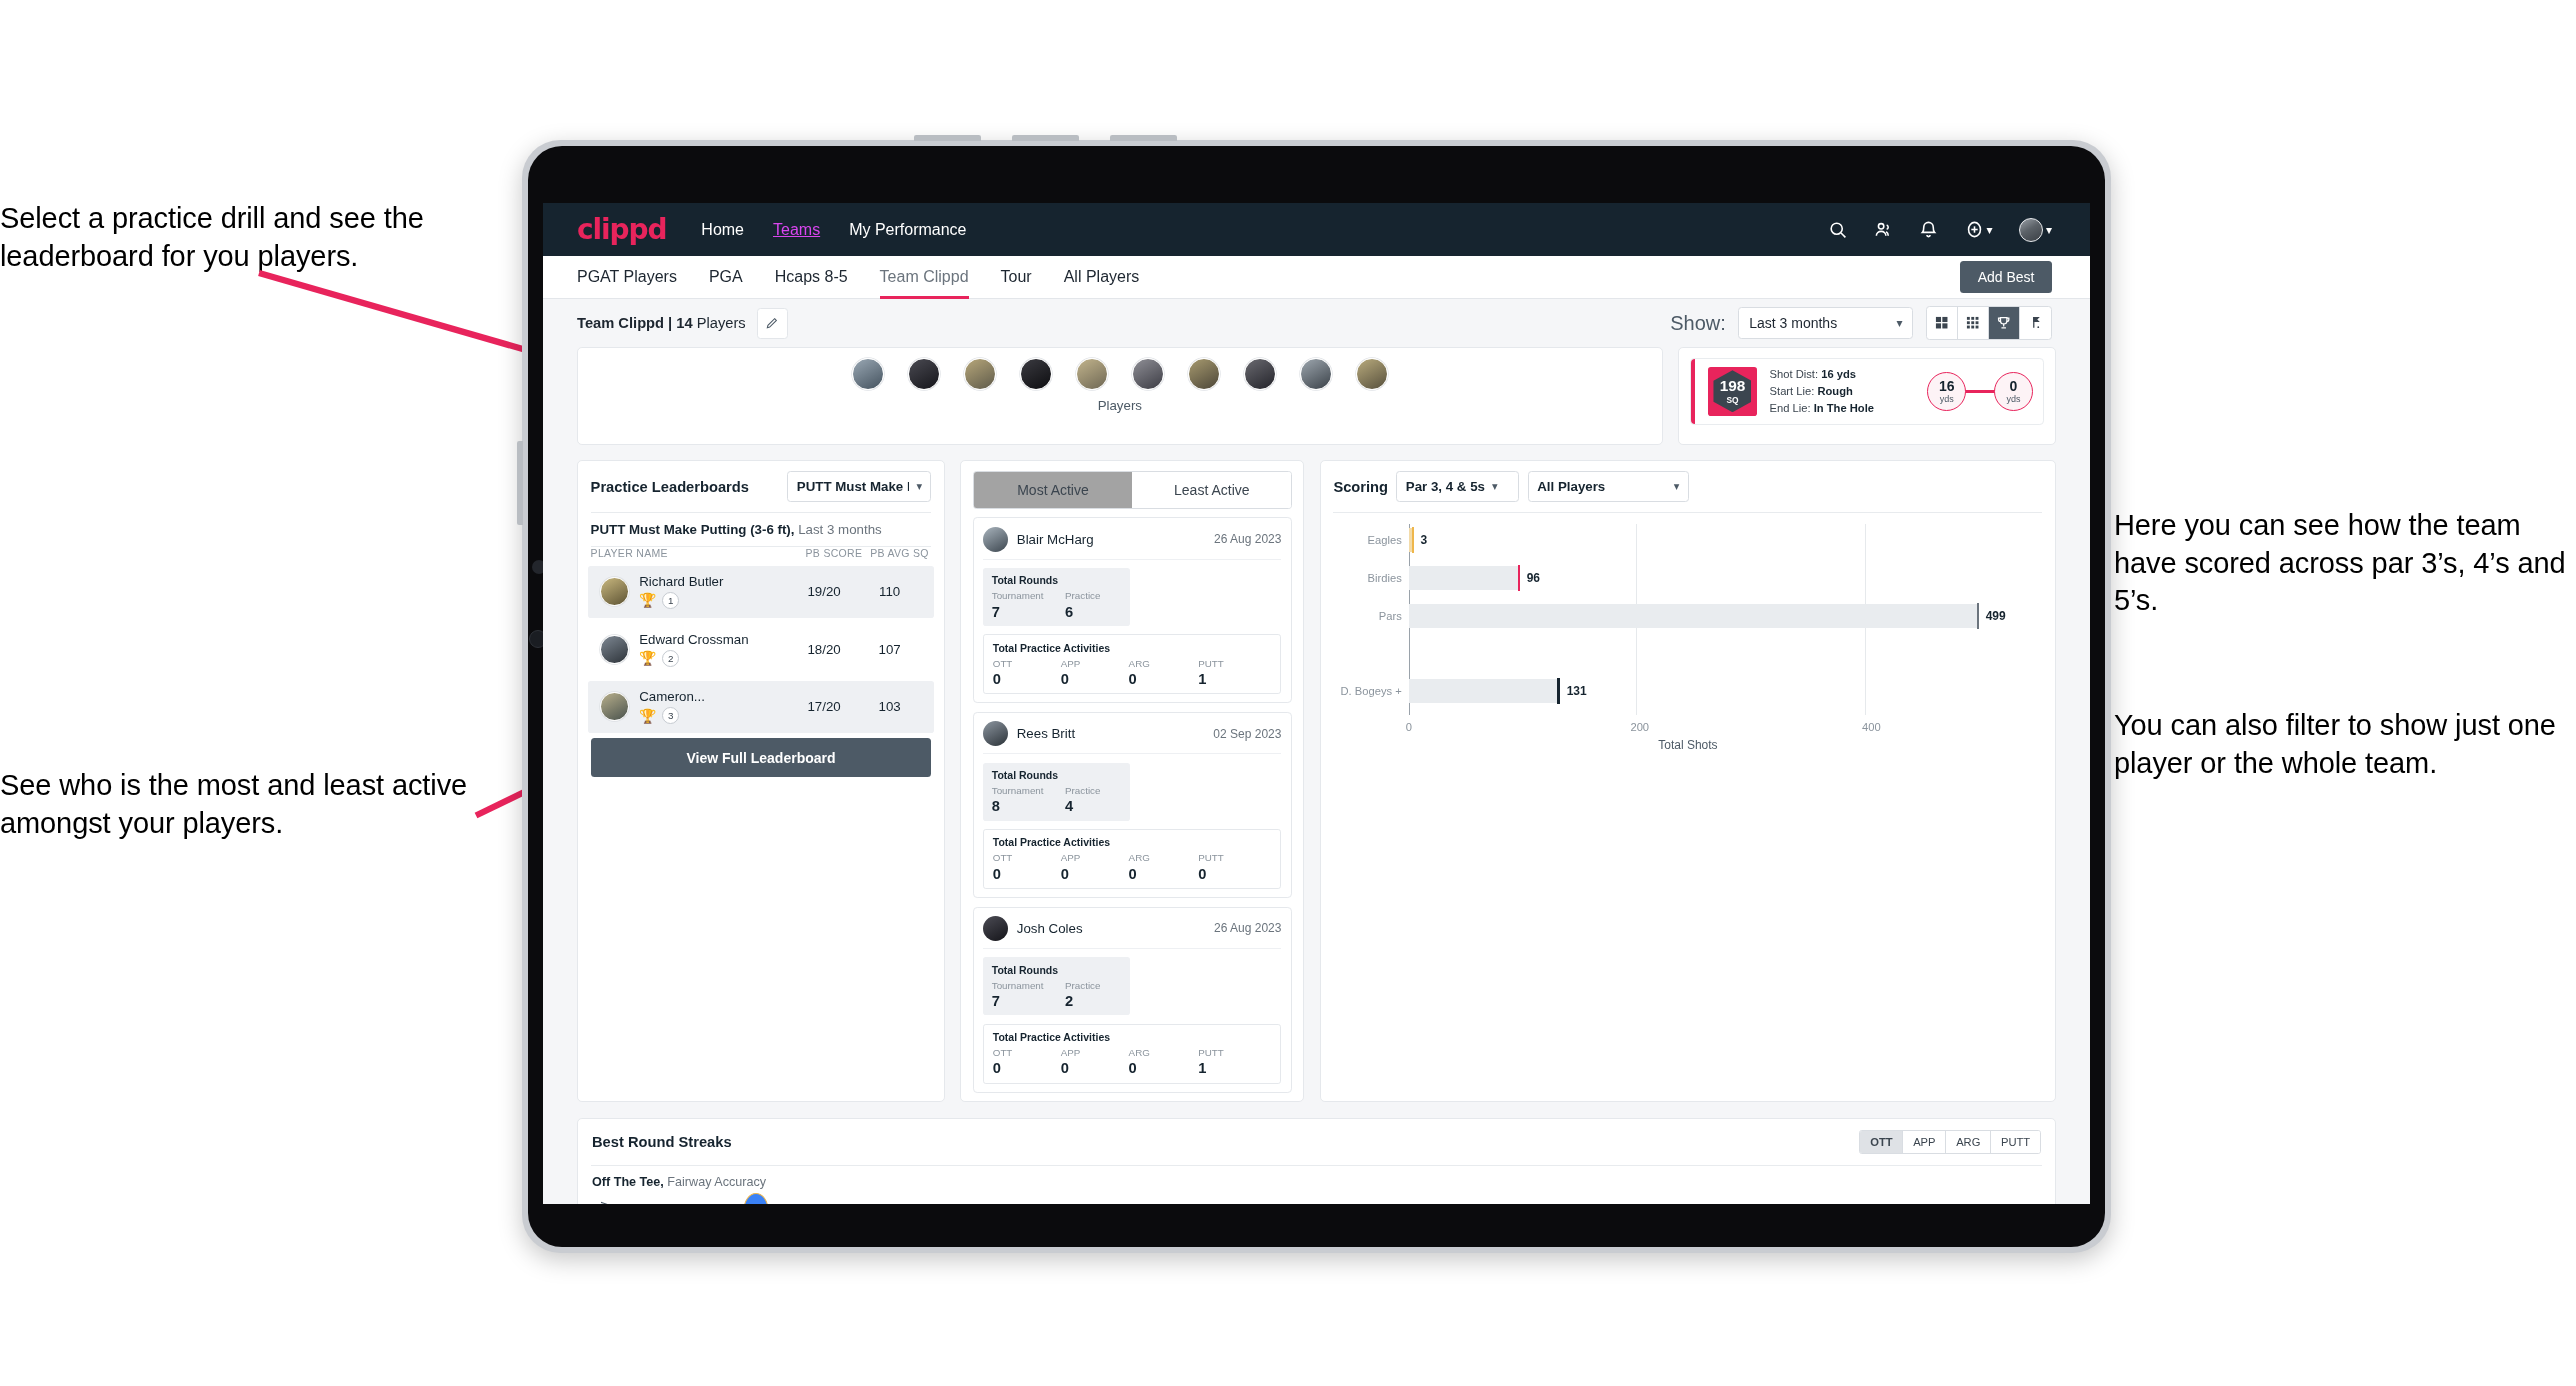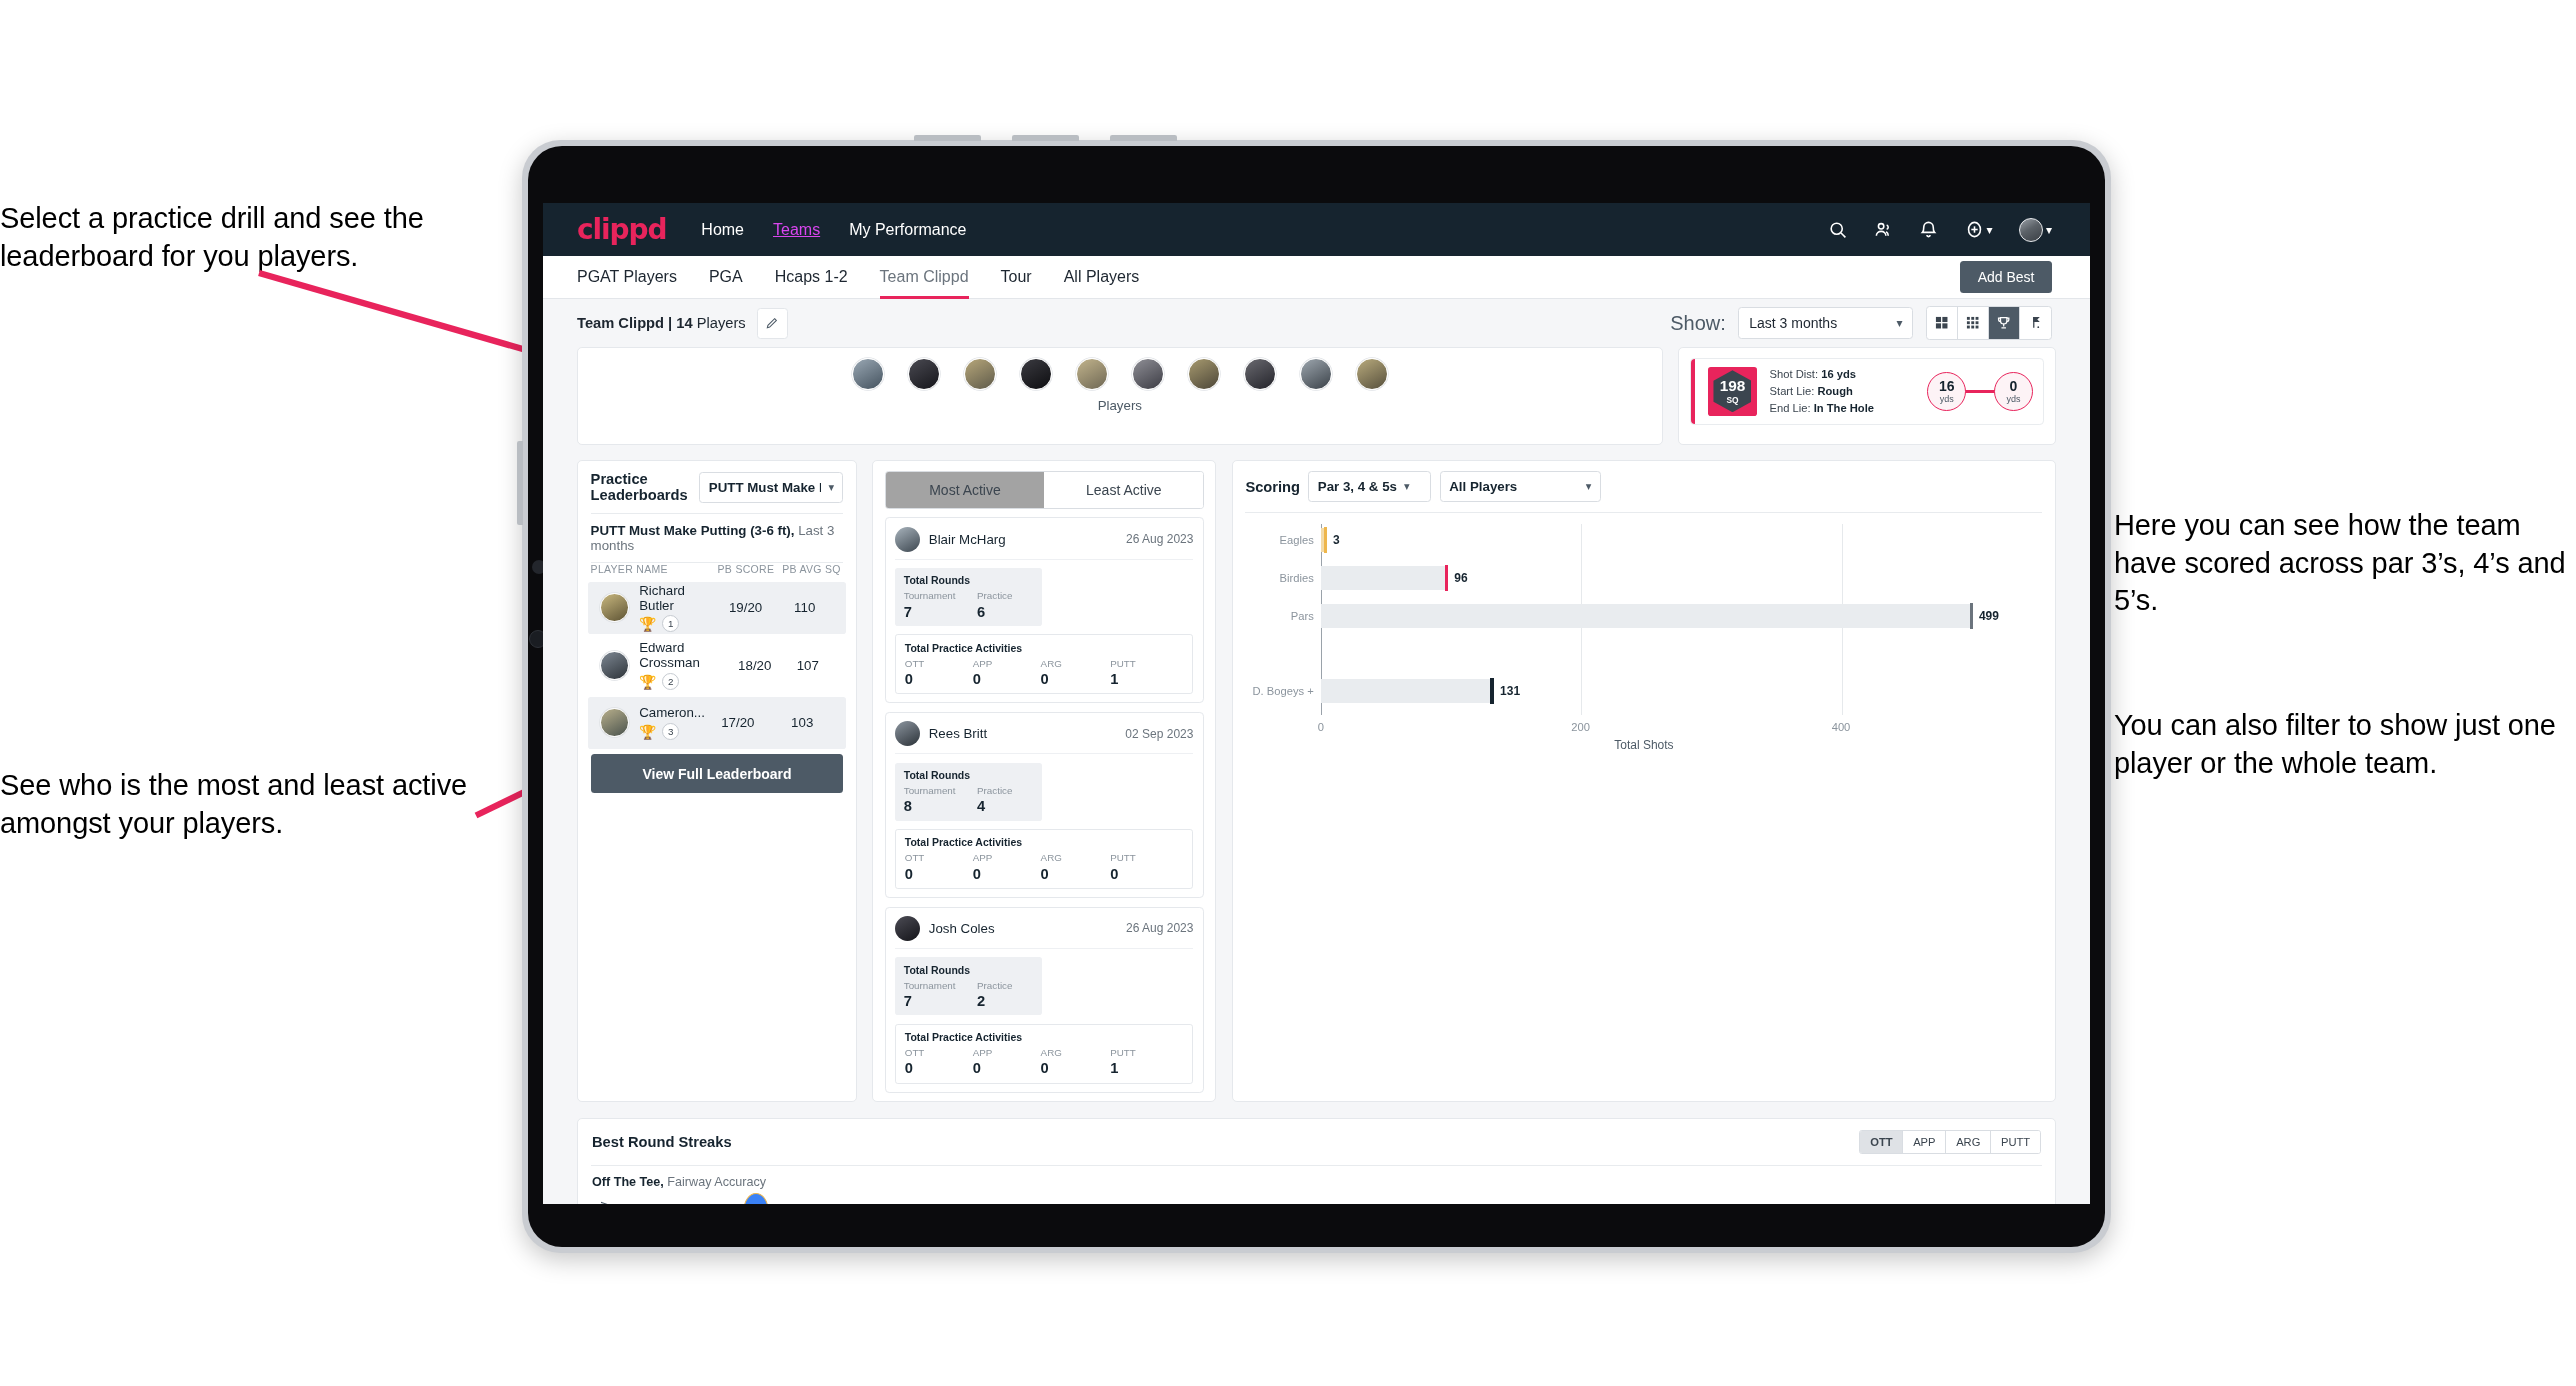--- a/index.html
+++ b/index.html
@@ -165,21 +165,21 @@
   .ydcirc {
     width: 39px; height: 39px; border-radius:50%; border:1.4px solid #e8245c;
     background:#fdf3f6; display:flex; flex-direction:column; align-items:center; justify-content:center;
     line-height:1; z-index:2;
   }
   .ydcirc .v { font-size: 14px; font-weight: 700; color:#16242f; }
   .ydcirc .u { font-size: 9px; color:#4d5a66; margin-top:2.1px; }
   #yd-line { width: 32px; height: 3.5px; background:#e8245c; margin: 0 -2.1px; }
 
   
-  #lb-card { width: 280px; }
+  #lb-card { width: 368px; }
   #act-card { width: 344px; }
   #sc-card  { flex: 1 1 auto; }
 
   .card-head { display:flex; align-items:center; padding: 9.8px 12.6px; gap: 8.4px; }
   .card-title { font-size: 14.7px; font-weight: 700; color:#16242f; }
   .mini-select {
     height: 31px; background:#ffffff; border:0.7px solid #d9dde2; border-radius:3.5px;
     display:flex; align-items:center; padding: 0 8.4px; font-size: 13.3px; color:#16242f; font-weight:700;
   }
   .mini-select .sel-caret { margin-left: 7px; font-size: 11.2px; color:#4d5a66; font-weight:400; }
@@ -340,21 +340,21 @@
       <span style="display:flex;align-items:center;">
         <span id="avatar-nav"></span>
         <span class="caret">▾</span>
       </span>
     </div>
   </div>
 
   <div id="subtabs">
     <div class="subtab">PGAT Players</div>
     <div class="subtab">PGA</div>
-    <div class="subtab">Hcaps 1-2</div>
+    <div class="subtab">Hcaps 8-5</div>
     <div class="subtab active">Team Clippd</div>
     <div class="subtab">Tour</div>
     <div class="subtab">All Players</div>
     <div id="add-team-btn">Add Best</div>
   </div>
 
   <div id="toolbar">
     <div id="team-label">
       <b>Team Clippd | 14</b><span> Players</span>
     </div>

